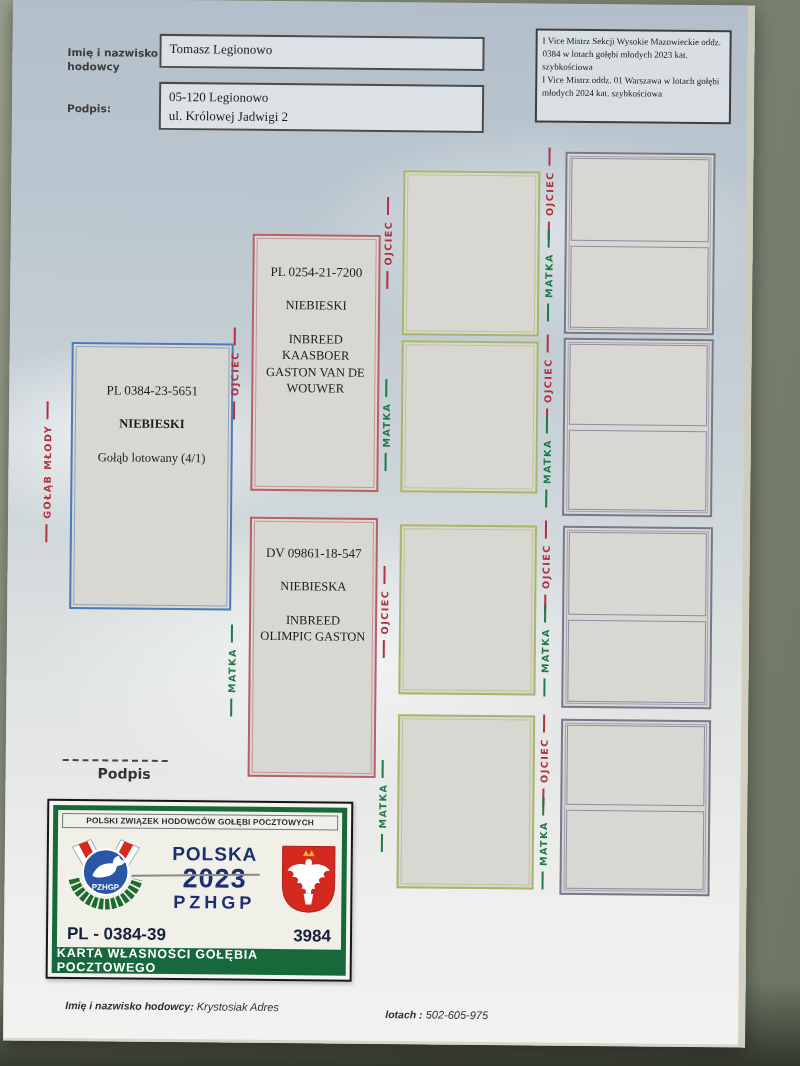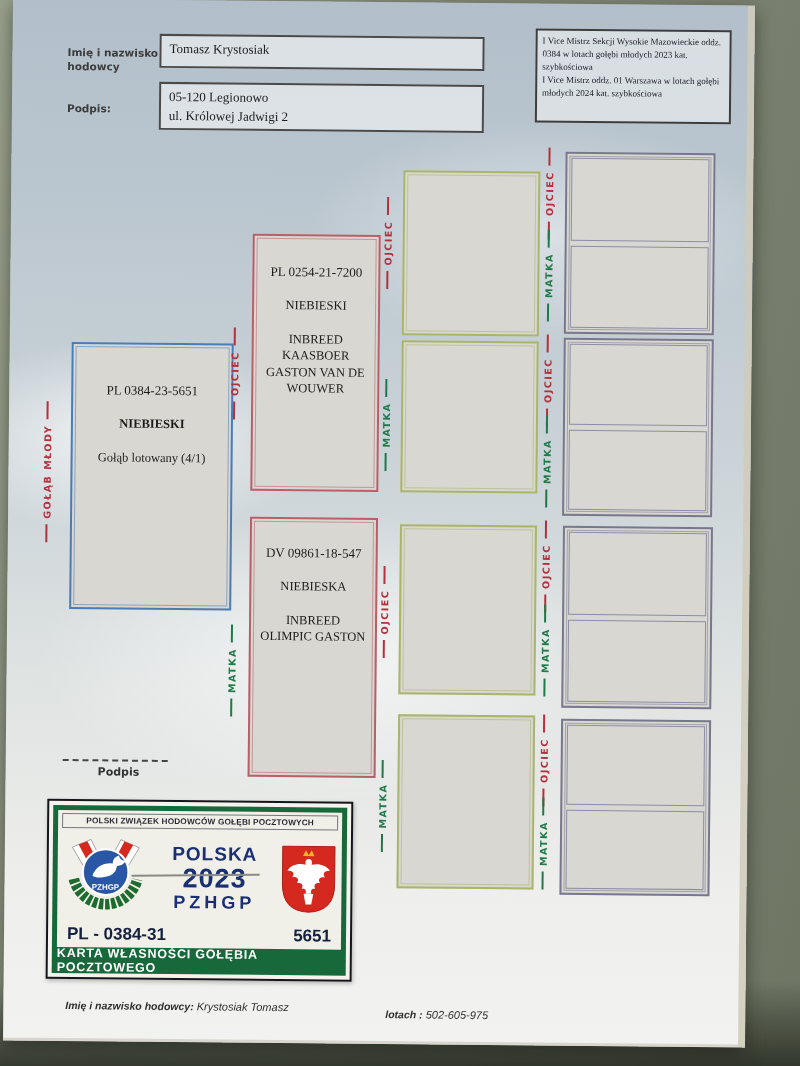--- a/index.html
+++ b/index.html
@@ -31,21 +31,21 @@
   .b-purp{border:2px solid #77778e;}  .b-purp::before{border-color:#77778e;}
   .cellwrap{position:absolute;inset:4px;display:flex;flex-direction:column;gap:5px;}
   .cell{flex:1;border:1px solid #8d8da4;background:#d8d7d2;}
   .vlabel{position:absolute;height:16px;display:flex;align-items:center;justify-content:center;gap:6px;
     font-family:"DejaVu Sans",sans-serif;font-weight:bold;font-size:9.5px;letter-spacing:1.5px;white-space:nowrap;}
   .vlabel::before,.vlabel::after{content:"";flex:0 0 18px;height:2px;background:currentColor;}
   .red{color:#b5303d;} .grn{color:#1f7a48;}
   .ring{font-size:13px;}
   .bold{font-weight:bold;}
   .sig-line{position:absolute;border-top:2px dashed #444;}
-  .sig-lbl{position:absolute;font-family:"DejaVu Sans",sans-serif;font-weight:bold;font-size:11px;color:#333;}
+  .sig-lbl{position:absolute;font-family:"DejaVu Sans",sans-serif;font-weight:bold;font-size:14px;color:#333;}
   
   .card{position:absolute;background:#f4f3ee;border:2px solid #15151a;padding:4px;box-shadow:1px 2px 4px rgba(0,0,0,.25);}
   .card-green{background:#17683a;height:100%;box-sizing:border-box;padding:5px 5px 0 5px;display:flex;flex-direction:column;}
   .card-inner{background:#f0efe8;flex:1;display:flex;flex-direction:column;font-family:"Liberation Sans",sans-serif;}
   .fed{margin:3px 4px 0 4px;border:1px solid #77777d;font-size:8.2px;font-weight:bold;color:#2a2a33;text-align:center;padding:2px 0;letter-spacing:.2px;}
   .logo-row{flex:1;display:flex;align-items:center;padding:2px 4px 0 4px;}
   .brand{flex:1;text-align:center;color:#1b2f73;font-weight:bold;position:relative;}
   .brand .l1{font-size:19px;letter-spacing:1px;}
   .brand .l2{font-size:27px;letter-spacing:1px;line-height:1;}
   .brand .l3{font-size:18px;letter-spacing:4px;}
@@ -57,21 +57,21 @@
   .foot b{font-size:10.5px;}
 </style>
 </head>
 <body>
 
 <div class="photo">
   <div class="paper">
 
     <div class="lbl" style="left:55px;top:46px;width:92px;">Imię i nazwisko hodowcy</div>
     <div class="inbox" style="left:147px;top:34px;width:305px;height:22px;">
-      <span>Tomasz Krystosiak</span>
+      <span>Tomasz Legionowo</span>
     </div>
     <div class="lbl" style="left:55px;top:102px;">Podpis:</div>
     <div class="inbox" style="left:147px;top:82px;width:305px;height:36px;">
       <div>05-120 Legionowo</div>
       <div>ul. Królowej Jadwigi 2</div>
     </div>
     <div class="ach" style="left:523px;top:25px;width:182px;height:82px;">
       <div>I Vice Mistrz Sekcji Wysokie Mazowieckie oddz. 0384 w lotach gołębi młodych 2023 kat. szybkościowa</div>
       <div>I Vice Mistrz oddz. 01 Warszawa w lotach gołębi młodych 2024 kat. szybkościowa</div>
     </div>
@@ -171,31 +171,31 @@
             </div>
 
             <svg width="58" height="72" viewBox="0 0 60 74">
               <path d="M3,3 H57 V42 Q57,70 30,71 Q3,70 3,42 Z" fill="#d5281f" stroke="#a81b15" stroke-width="1"></path>
               <path d="M30,16 C27,16 26,19 27,22 C20,20 12,22 8,28 C14,28 16,31 13,35 C18,34 21,37 18,41 C23,40 25,43 23,47 C27,46 28,49 27,52 L33,52 C32,49 33,46 37,47 C35,43 37,40 42,41 C39,37 42,34 47,35 C44,31 46,28 52,28 C48,22 40,20 33,22 C34,19 33,16 30,16 Z" fill="#ffffff"></path>
               <polygon points="25,52 35,52 33,63 27,63" fill="#ffffff"></polygon>
               <path d="M24,13 L27,7 L30,12 L33,7 L36,13 Z" fill="#f0b428"></path>
             </svg>
           </div>
           <div class="ringrow">
-            <span>PL - 0384-31</span>
-            <span>5651</span>
+            <span>PL - 0384-39</span>
+            <span>3984</span>
           </div>
         </div>
         <div class="card-title">KARTA WŁASNOŚCI GOŁĘBIA POCZTOWEGO</div>
       </div>
     </div>
 
     <div class="foot" style="left:62px;top:1000px;">
       <b>Imię i nazwisko hodowcy:</b>
-      <span>Krystosiak Tomasz</span>
+      <span>Krystosiak Adres</span>
     </div>
     <div class="foot" style="left:382px;top:1006px;">
       <b>lotach :</b>
       <span>502-605-975</span>
     </div>
 
   </div>
 </div>
 
 </body></html>

